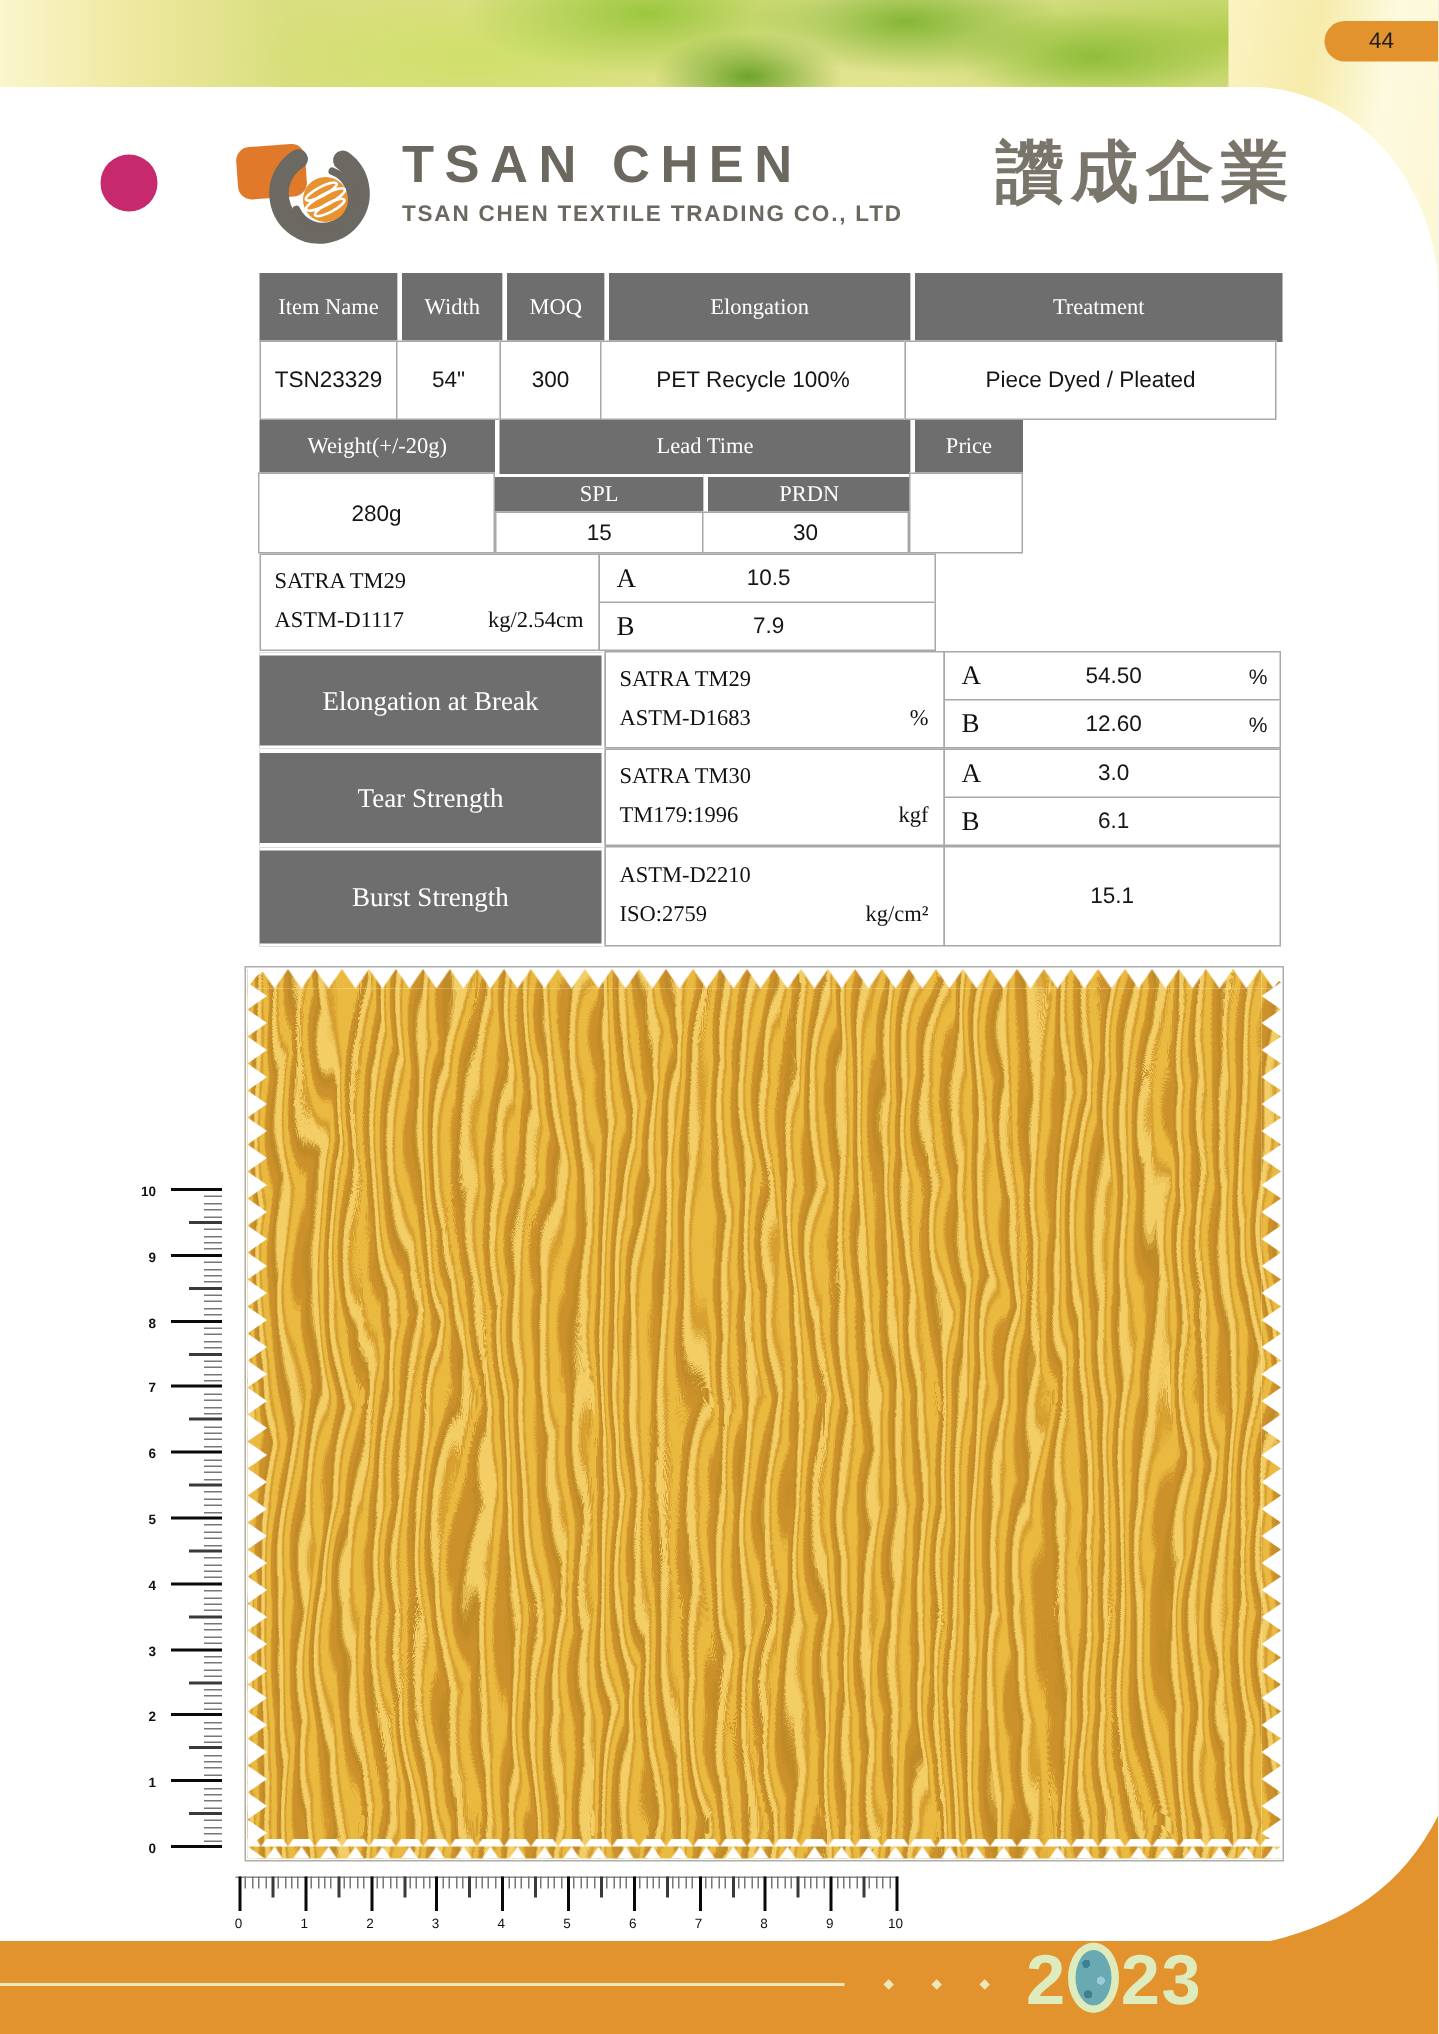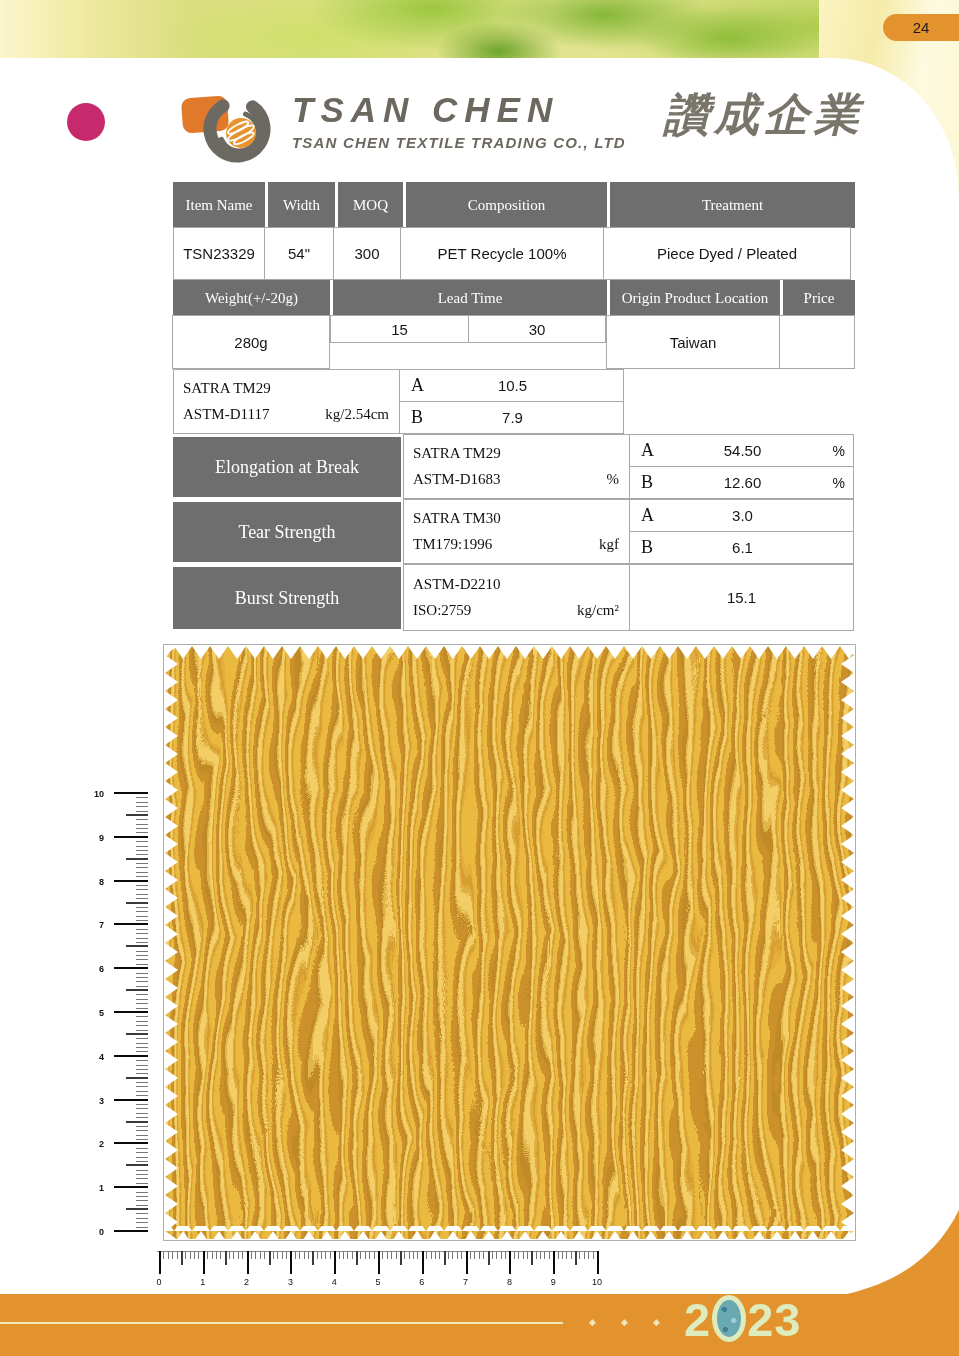--- a/index.html
+++ b/index.html
@@ -19,21 +19,21 @@
   .corner-yellow{position:absolute;right:0;top:0;width:140px;height:215px;z-index:0;
     background:linear-gradient(100deg,#FBF3C2 0%,#F6EBAA 35%,#FDFAE0 65%,#FCF7D2 100%);}
   .content{position:absolute;left:0;top:58px;right:0;bottom:0;background:#fff;
     border-top-right-radius:125px 140px;z-index:1;}
   .page-tab{position:absolute;top:14px;right:0;width:76px;height:27px;z-index:3;
     background:#E2932E;border-radius:14px 0 0 14px;display:flex;align-items:center;justify-content:center;
     font-size:15px;color:#1d1d1d;}
   .pink-dot{position:absolute;left:67px;top:103px;width:38px;height:38px;border-radius:50%;
     background:#C62A6D;z-index:2;}
   
-  .brand{position:absolute;left:180px;top:86px;right:40px;height:84px;z-index:2;font-style:italic;}
+  .brand{position:absolute;left:156px;top:86px;right:40px;height:84px;z-index:2;}
   .brand-icon{position:absolute;left:0;top:2px;}
   .brand-text{position:absolute;left:112px;top:6px;color:#6C685F;}
   .brand-name{font-size:35px;font-weight:bold;letter-spacing:7px;line-height:1;}
   .brand-sub{font-size:15px;font-weight:bold;letter-spacing:1.2px;margin-top:7px;color:#6C685F;}
   .brand-cn{position:absolute;right:55px;top:2px;font-size:45px;font-weight:bold;
     letter-spacing:5px;color:#7A756B;line-height:1.2;}
   
   .spec{position:absolute;left:173px;top:182px;width:682px;z-index:2;}
   .row{display:flex;}
   .gcell{background:#6E6E6E;color:#fff;display:flex;align-items:center;justify-content:center;
@@ -97,21 +97,21 @@
 </head>
 <body>
 
 <div class="page">
 
   <div class="band"></div>
   <div class="corner-yellow"></div>
   <div class="content"></div>
 
   <div class="page-tab">
-    <span>24</span>
+    <span>44</span>
   </div>
 
   <div class="pink-dot"></div>
 
   <div class="brand">
     <svg class="brand-icon" width="100" height="80" viewBox="0 0 100 80">
       <rect x="2" y="9" width="46" height="35" rx="9" fill="#E0792A" transform="rotate(-4 25 26)"></rect>
       <circle cx="57" cy="41" r="27" fill="none" stroke="#6C6862" stroke-width="13" stroke-dasharray="138 32" transform="rotate(-55 57 41)" stroke-linecap="round"></circle>
       <circle cx="59" cy="44" r="19" fill="none" stroke="#6C6862" stroke-width="5" stroke-dasharray="75 45" transform="rotate(-70 59 44)" stroke-linecap="round"></circle>
       <circle cx="61" cy="45" r="15" fill="#E8932F"></circle>
@@ -127,46 +127,46 @@
     </div>
     <div class="brand-cn">讚成企業</div>
   </div>
 
   <div class="spec">
 
     <div class="row">
       <div class="gcell h46" style="width:92px">Item Name</div>
       <div class="gcell gap h46" style="width:70px">Width</div>
       <div class="gcell gap h46" style="width:68px">MOQ</div>
-      <div class="gcell gap h46" style="width:204px">Composition</div>
+      <div class="gcell gap h46" style="width:204px">Elongation</div>
       <div class="gcell gap h46" style="width:248px">Treatment</div>
     </div>
     <div class="row">
       <div class="wcell h52" style="width:92px">TSN23329</div>
       <div class="wcell h52" style="width:70px">54"</div>
       <div class="wcell h52" style="width:68px">300</div>
       <div class="wcell h52" style="width:204px">PET Recycle 100%</div>
       <div class="wcell h52" style="width:248px">Piece Dyed / Pleated</div>
     </div>
 
     <div class="row">
       <div class="col" style="width:157px">
         <div class="gcell h36">Weight(+/-20g)</div>
         <div class="wcell h54">280g</div>
       </div>
       <div class="col" style="width:277px">
         <div class="gcell gap h36">Lead Time</div>
         <div class="row">
+          <div class="gcell h26" style="width:139px;border-top:2px solid #fff">SPL</div>
+          <div class="gcell gap h26" style="width:138px;border-top:2px solid #fff">PRDN</div>
+        </div>
+        <div class="row">
           <div class="wcell h28" style="width:139px">15</div>
           <div class="wcell h28" style="width:138px">30</div>
         </div>
-      </div>
-      <div class="col" style="width:173px">
-        <div class="gcell gap h36">Origin Product Location</div>
-        <div class="wcell h54">Taiwan</div>
       </div>
       <div class="col" style="width:75px">
         <div class="gcell gap h36">Price</div>
         <div class="wcell h54"></div>
       </div>
     </div>
 
     <div class="trow">
       <div class="tmethod">
         <div>SATRA TM29</div>

